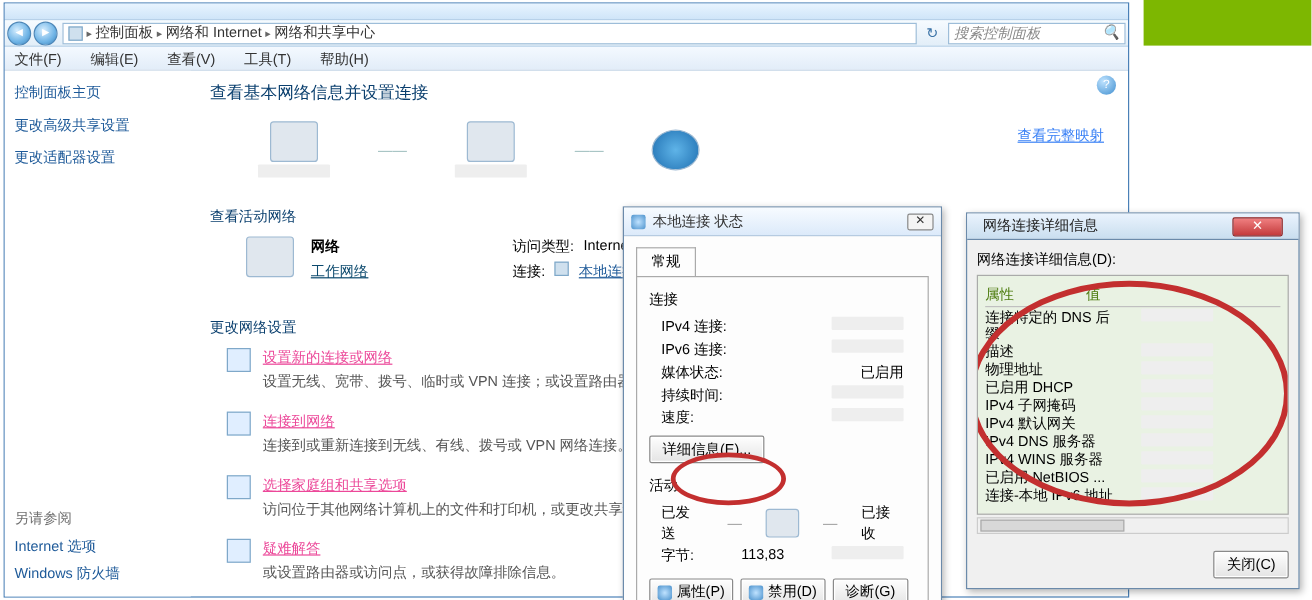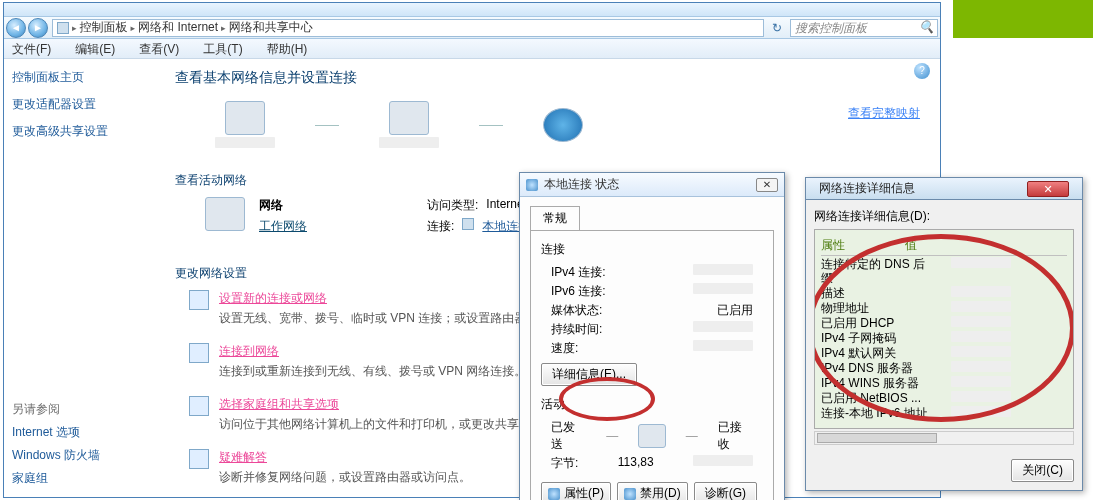--- a/index.html
+++ b/index.html
@@ -107,28 +107,27 @@
   <div class="menubar">
     <span>文件(F)</span>
     <span>编辑(E)</span>
     <span>查看(V)</span>
     <span>工具(T)</span>
     <span>帮助(H)</span>
   </div>
   <div class="body">
     <div class="sidebar">
       <div class="cphome">控制面板主页</div>
+      <a href="#">更改高级共享设置</a>
       <a href="#">更改适配器设置</a>
-      <a href="#">更改高级共享设置</a>
       <div class="sect">
         <div class="sectlbl">另请参阅</div>
         <div style="display:flex;flex-direction:column;gap:6px">
           <a href="#">Internet 选项</a>
           <a href="#">Windows 防火墙</a>
-          <a href="#">家庭组</a>
         </div>
       </div>
     </div>
     <div class="content">
       <span class="helpicon">?</span>
       <div class="h1">查看基本网络信息并设置连接</div>
       <a class="linkr" href="#">查看完整映射</a>
       <div class="maprow">
         <div class="mapicon">
             <div class="pic"></div>
@@ -180,21 +179,21 @@
           <div class="opt">
               <div class="opticon"></div>
               <div class="t"><a href="#">连接到网络</a><div class="d">连接到或重新连接到无线、有线、拨号或 VPN 网络连接。</div></div>
             </div>
           <div class="opt">
               <div class="opticon"></div>
               <div class="t"><a href="#">选择家庭组和共享选项</a><div class="d">访问位于其他网络计算机上的文件和打印机，或更改共享设置。</div></div>
             </div>
           <div class="opt">
               <div class="opticon"></div>
-              <div class="t"><a href="#">疑难解答</a><div class="d">诊断并修复网络问题，或设置路由器或访问点。</div></div>
+              <div class="t"><a href="#">疑难解答</a><div class="d">或设置路由器或访问点，或获得故障排除信息。</div></div>
             </div>
         </div>
       </div>
       <a href="#" style="position:absolute;right:20px;top:136px;color:#1e5a99">连接或断开连接</a>
     </div>
   </div>
 </div>
 
 <div class="dialog" style="top:172px;left:519px;width:266px">
   <div class="dlg-title">

